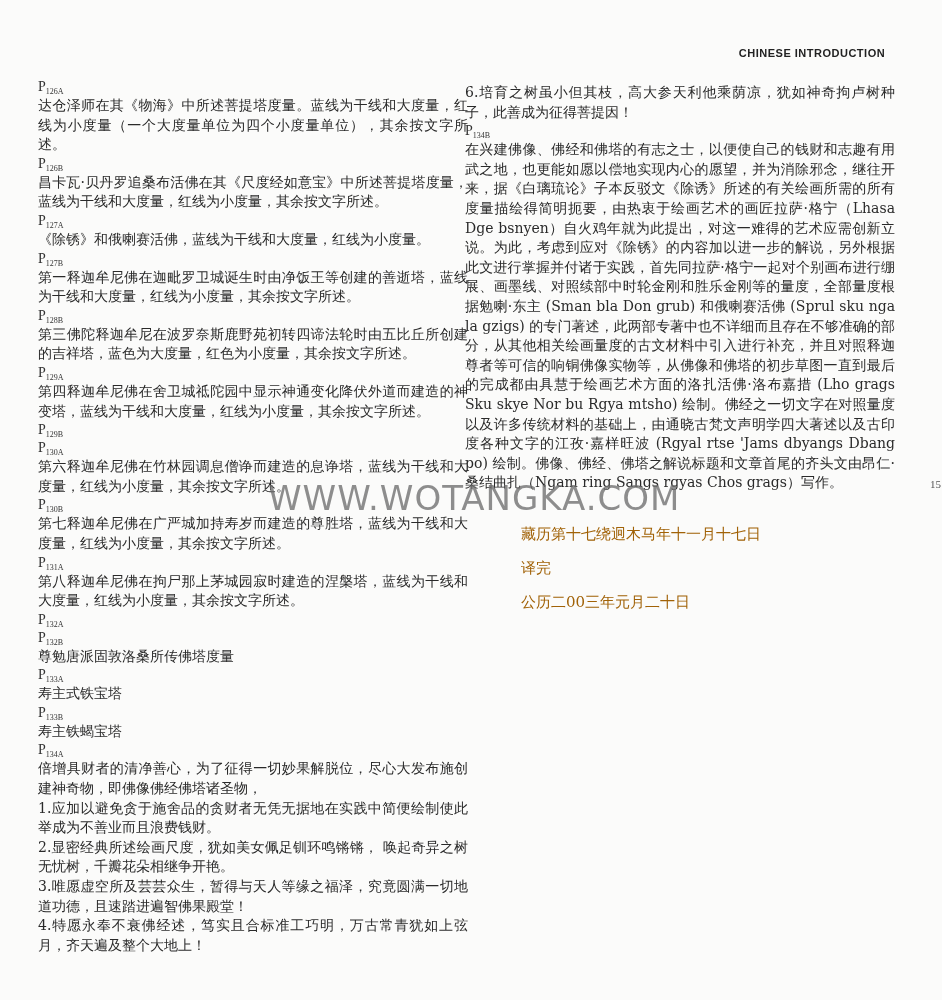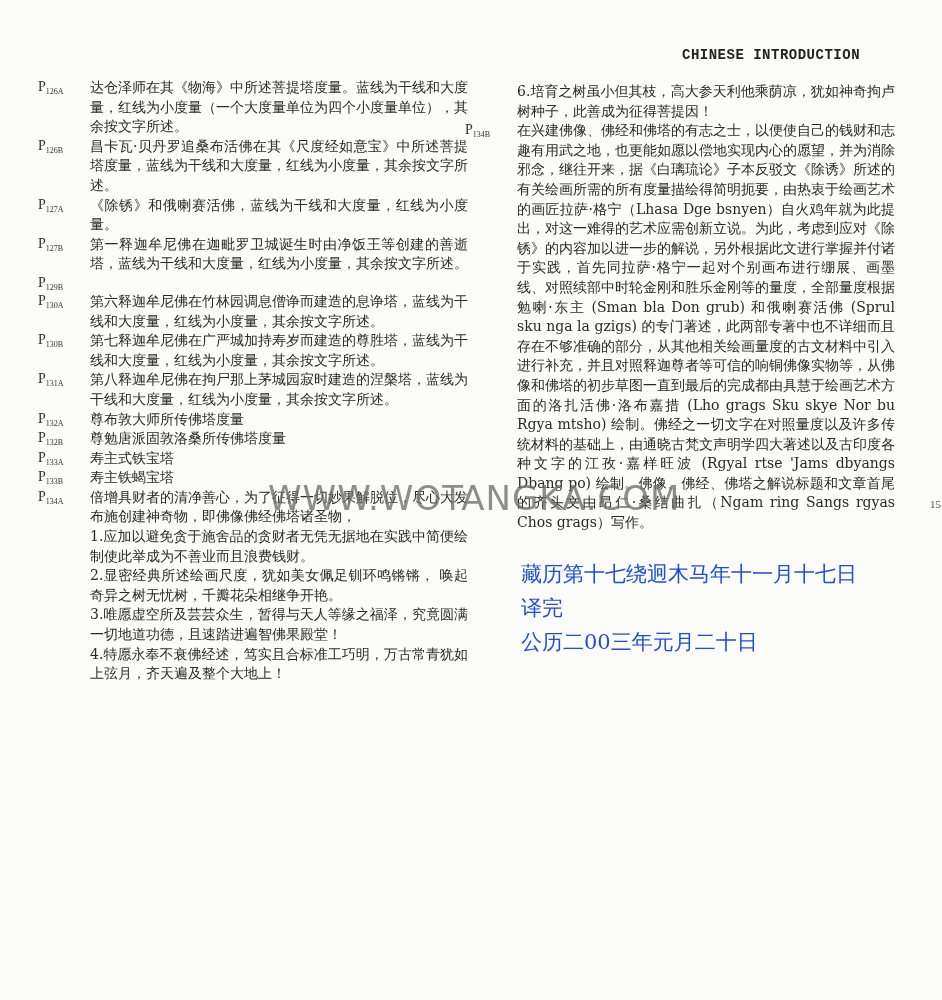--- a/index.html
+++ b/index.html
@@ -5,45 +5,44 @@
   html, body { margin: 0; padding: 0; }
   body {
     width: 942px; height: 1000px; overflow: hidden;
     background: #fbfbfa;
     font-family: "DejaVu Serif", "Liberation Serif", serif;
     color: #222;
     position: relative;
   }
   .running-head {
     position: absolute; top: 47px; right: 0; width: 260px;
-    text-align: left; font-size: 14px; font-weight: bold;
+    text-align: center; font-size: 11px; font-weight: bold;
     letter-spacing: 0.5px; color: #222;
-    font-family: Liberation Mono, monospace;
+    font-family: Liberation Sans, sans-serif;
     white-space: nowrap; overflow: hidden;
   }
   .page-number {
     position: absolute; top: 478px; right: 0; width: 12px;
     font-size: 11px; color: #555; overflow: hidden;
     font-family: "Liberation Serif", serif;
-    margin-top: 20px;
   }
   .col-left { position: absolute; left: 38px; top: 78px; width: 430px; }
   .col-right { position: absolute; left: 465px; top: 82px; width: 430px; }
-  .entry { display: flex; align-items: flex-start; }
+  .entry { display: flex; align-items: flex-start; flex-direction: column; }
   .plate {
     width: 52px; flex: none; font-size: 14px; color: #333;
     font-family: "Liberation Serif", serif; padding-top: 1px;
   }
   .plate sub { font-size: 8px; vertical-align: -3px; }
   .text {
     flex: 1; font-size: 14px; line-height: 19.6px; color: #2a2a2a;
     text-align: justify;
   }
   .text p { margin: 0; }
-  .date-block { margin-left: 56px; margin-top: 24px; font-size: 21px; color: #1d4ed8; line-height: 34px; }
+  .date-block { margin-left: 56px; margin-top: 24px; font-size: 15px; color: #a16207; line-height: 34px; }
   .date-block .right { padding-right: 20px; }
   .watermark {
     position: absolute; left: 268px; top: 478px;
     font-family: "DejaVu Sans", sans-serif; font-weight: normal;
     font-size: 34px; color: rgba(110,110,110,0.78);
     letter-spacing: 1px; pointer-events: none; white-space: nowrap;
   }
 </style>
 </head>
 <body>
@@ -70,20 +69,32 @@
         <p>《除锈》和俄喇赛活佛，蓝线为干线和大度量，红线为小度量。</p>
       </div>
   </div>
   <div class="entry">
     <div class="plate"><span>P</span><sub>127B</sub></div>
     <div class="text">
         <p>第一释迦牟尼佛在迦毗罗卫城诞生时由净饭王等创建的善逝塔，蓝线为干线和大度量，红线为小度量，其余按文字所述。</p>
       </div>
   </div>
   <div class="entry">
+    <div class="plate"><span>P</span><sub>128B</sub></div>
+    <div class="text">
+        <p>第三佛陀释迦牟尼在波罗奈斯鹿野苑初转四谛法轮时由五比丘所创建的吉祥塔，蓝色为大度量，红色为小度量，其余按文字所述。</p>
+      </div>
+  </div>
+  <div class="entry">
+    <div class="plate"><span>P</span><sub>129A</sub></div>
+    <div class="text">
+        <p>第四释迦牟尼佛在舍卫城祗陀园中显示神通变化降伏外道而建造的神变塔，蓝线为干线和大度量，红线为小度量，其余按文字所述。</p>
+      </div>
+  </div>
+  <div class="entry">
     <div class="plate"><span>P</span><sub>129B</sub></div>
   </div>
   <div class="entry">
     <div class="plate"><span>P</span><sub>130A</sub></div>
     <div class="text">
         <p>第六释迦牟尼佛在竹林园调息僧诤而建造的息诤塔，蓝线为干线和大度量，红线为小度量，其余按文字所述。</p>
       </div>
   </div>
   <div class="entry">
     <div class="plate"><span>P</span><sub>130B</sub></div>
@@ -92,23 +103,20 @@
       </div>
   </div>
   <div class="entry">
     <div class="plate"><span>P</span><sub>131A</sub></div>
     <div class="text">
         <p>第八释迦牟尼佛在拘尸那上茅城园寂时建造的涅槃塔，蓝线为干线和大度量，红线为小度量，其余按文字所述。</p>
       </div>
   </div>
   <div class="entry">
     <div class="plate"><span>P</span><sub>132A</sub></div>
-    <div class="text">
-        <p>尊布敦大师所传佛塔度量</p>
-      </div>
   </div>
   <div class="entry">
     <div class="plate"><span>P</span><sub>132B</sub></div>
     <div class="text">
         <p>尊勉唐派固敦洛桑所传佛塔度量</p>
       </div>
   </div>
   <div class="entry">
     <div class="plate"><span>P</span><sub>133A</sub></div>
     <div class="text">

